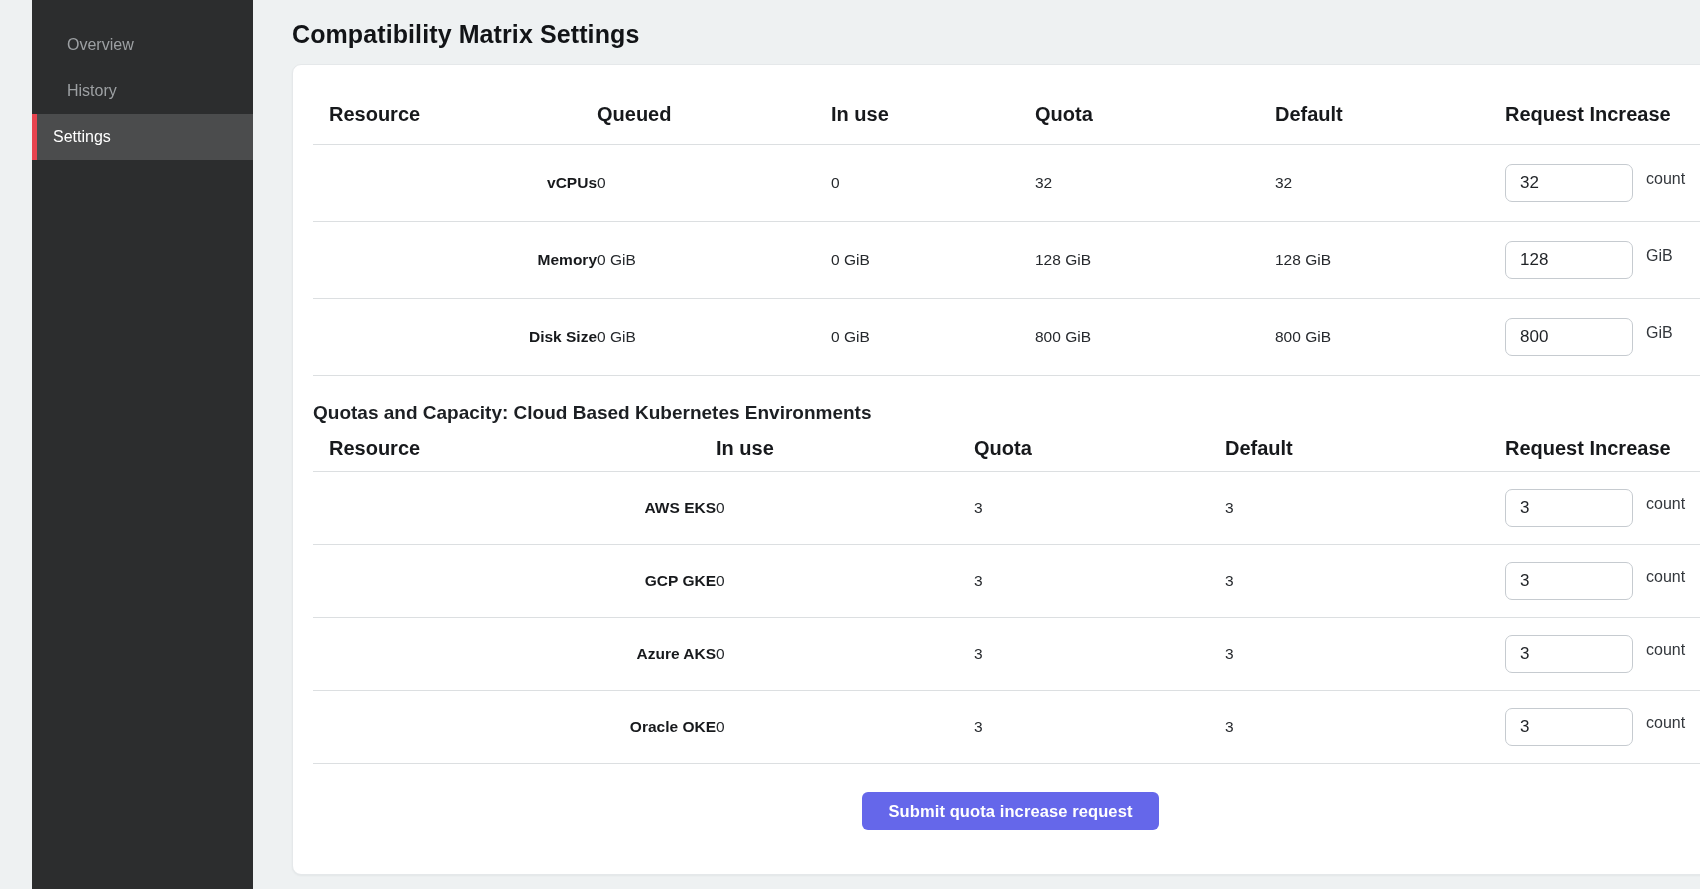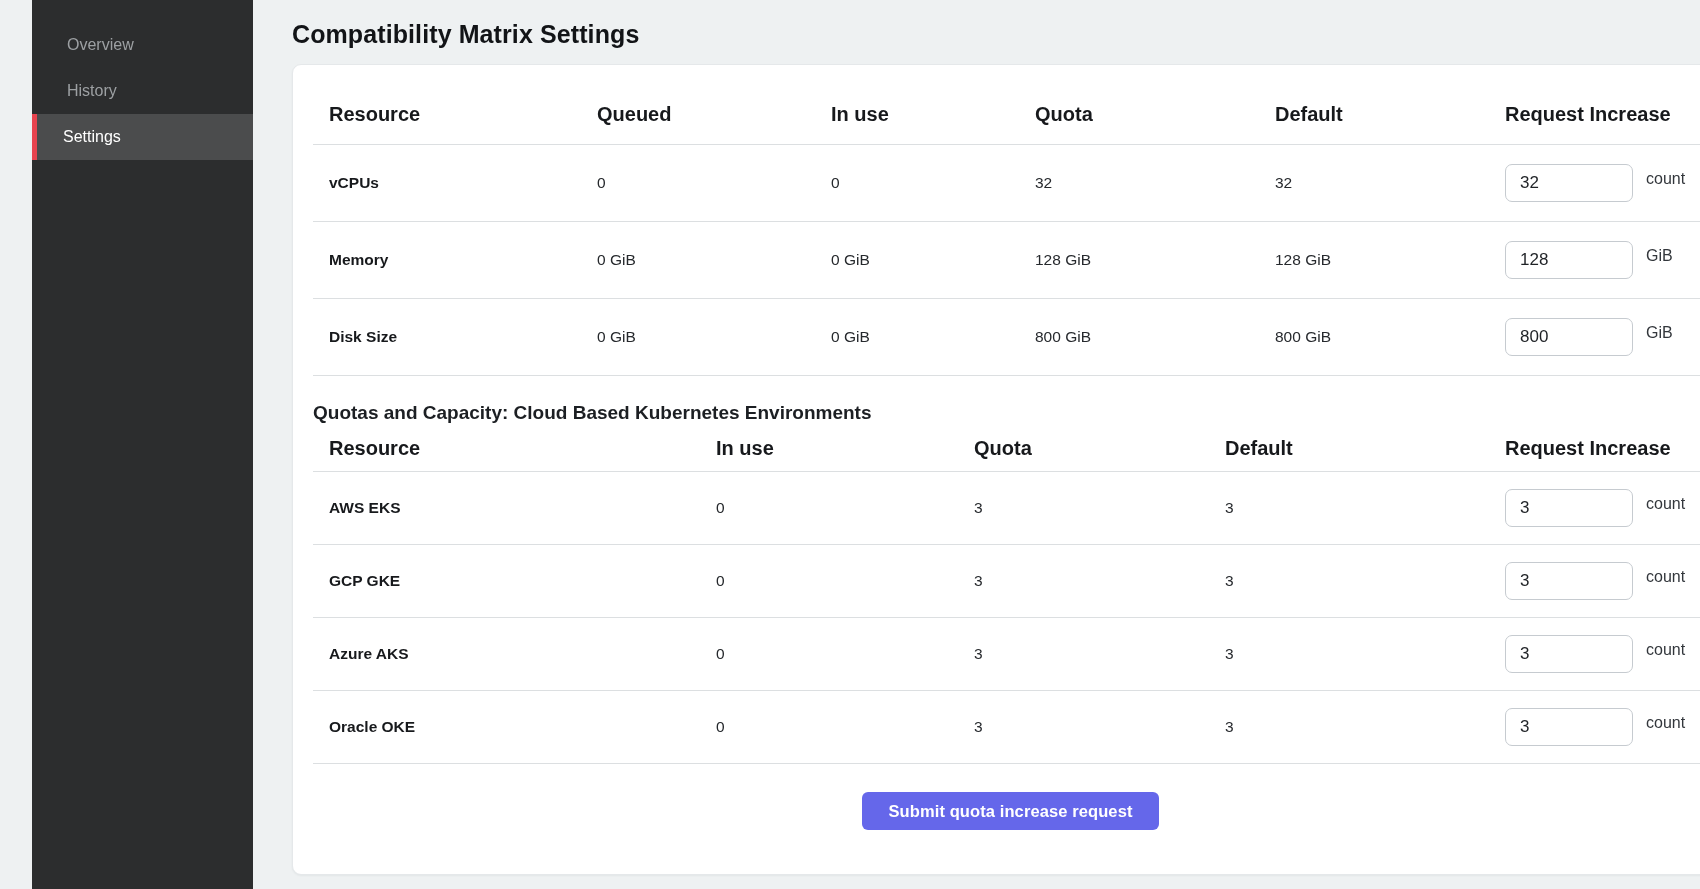--- a/index.html
+++ b/index.html
@@ -20,21 +20,21 @@
   .sidebar ul { list-style: none; margin: 0; padding: 22px 0 0 0; }
   .nav-item {
     height: 46px; display: flex; align-items: center;
     padding-left: 30px; font-size: 16px; color: #9da0a3;
     cursor: pointer; border-left: 5px solid transparent;
   }
   .nav-item.active {
     background: var(--active-item-bg, #4b4c4d);
     color: #ffffff;
     border-left: 5px solid var(--accent-red, #e8434f);
-    padding-left: 26px;
+    padding-left: 16px;
   }
 
   
   .main {
     flex: 1; height: 100%;
     padding: 18px 3px 16px 39px;
     background: var(--page-bg, #eef1f2);
   }
   .page-title {
     margin: 0 0 14px 0; font-size: 25px; line-height: 32px;
@@ -61,21 +61,21 @@
   .t-cloud .thead, .t-cloud .tr { grid-template-columns: 403px 258px 251px 280px 1fr; }
   .t-vm .thead { height: 60px; }
   .t-cloud .thead { height: 46px; }
   .t-vm .tr { height: 77px; }
   .t-cloud .tr { height: 73px; }
   .th {
     font-size: 20px; font-weight: 700; color: #17191c;
   }
   .th:first-child, .td:first-child { padding-left: 16px; }
   .td { font-size: 15.5px; color: #26292d; }
-  .td.resource { font-weight: 700; color: #17191c; }
+  .td.resource { font-weight: 700; color: #17191c; text-align: right; }
 
   .req-cell { display: flex; align-items: center; }
   .req-input {
     width: 128px; height: 38px;
     border: 1px solid #c6cbd0; border-radius: 7px;
     padding: 0 0 0 14px; font-size: 17px; color: #1f2226;
     font-family: "Liberation Sans", "DejaVu Sans", sans-serif;
     background: #ffffff; outline: none;
   }
   .unit { margin-left: 13px; font-size: 16px; color: #33373c; position: relative; top: -4px; }

